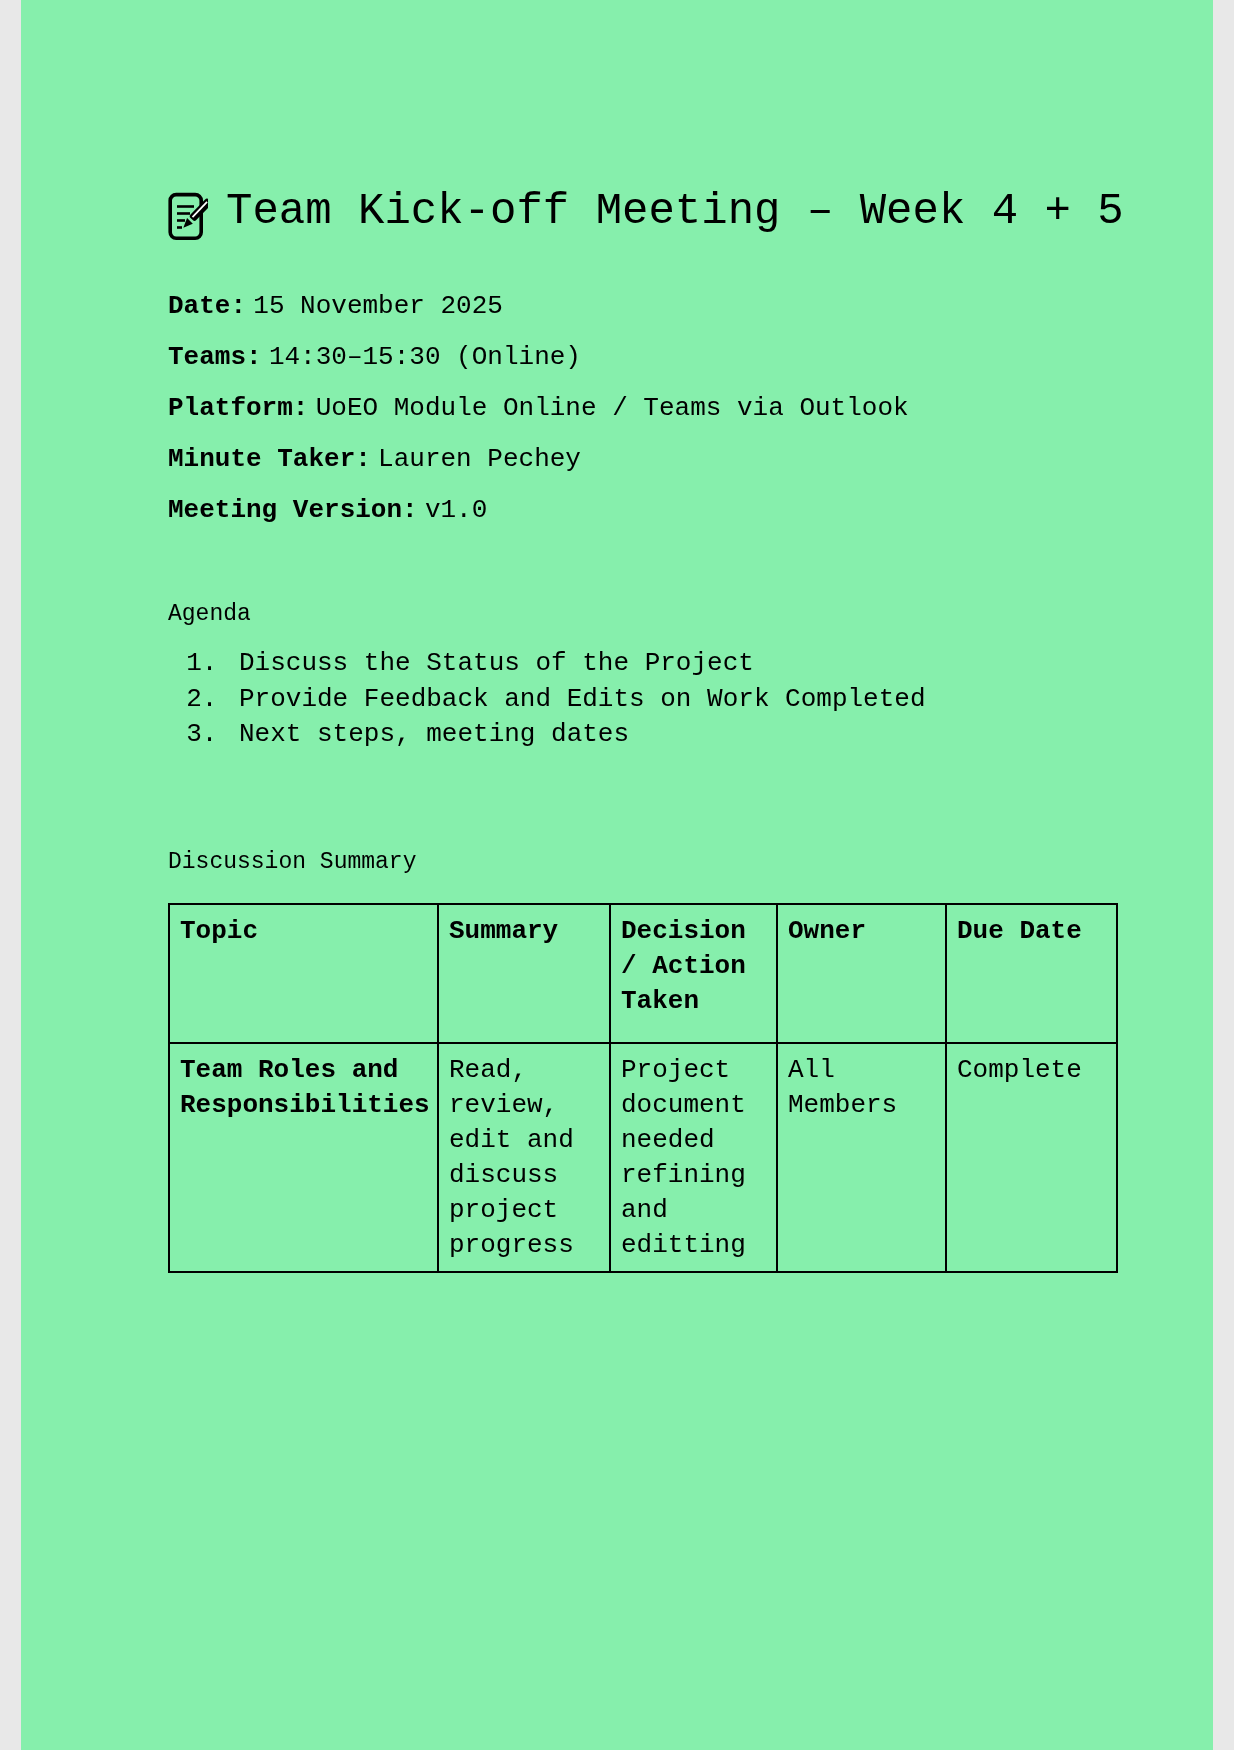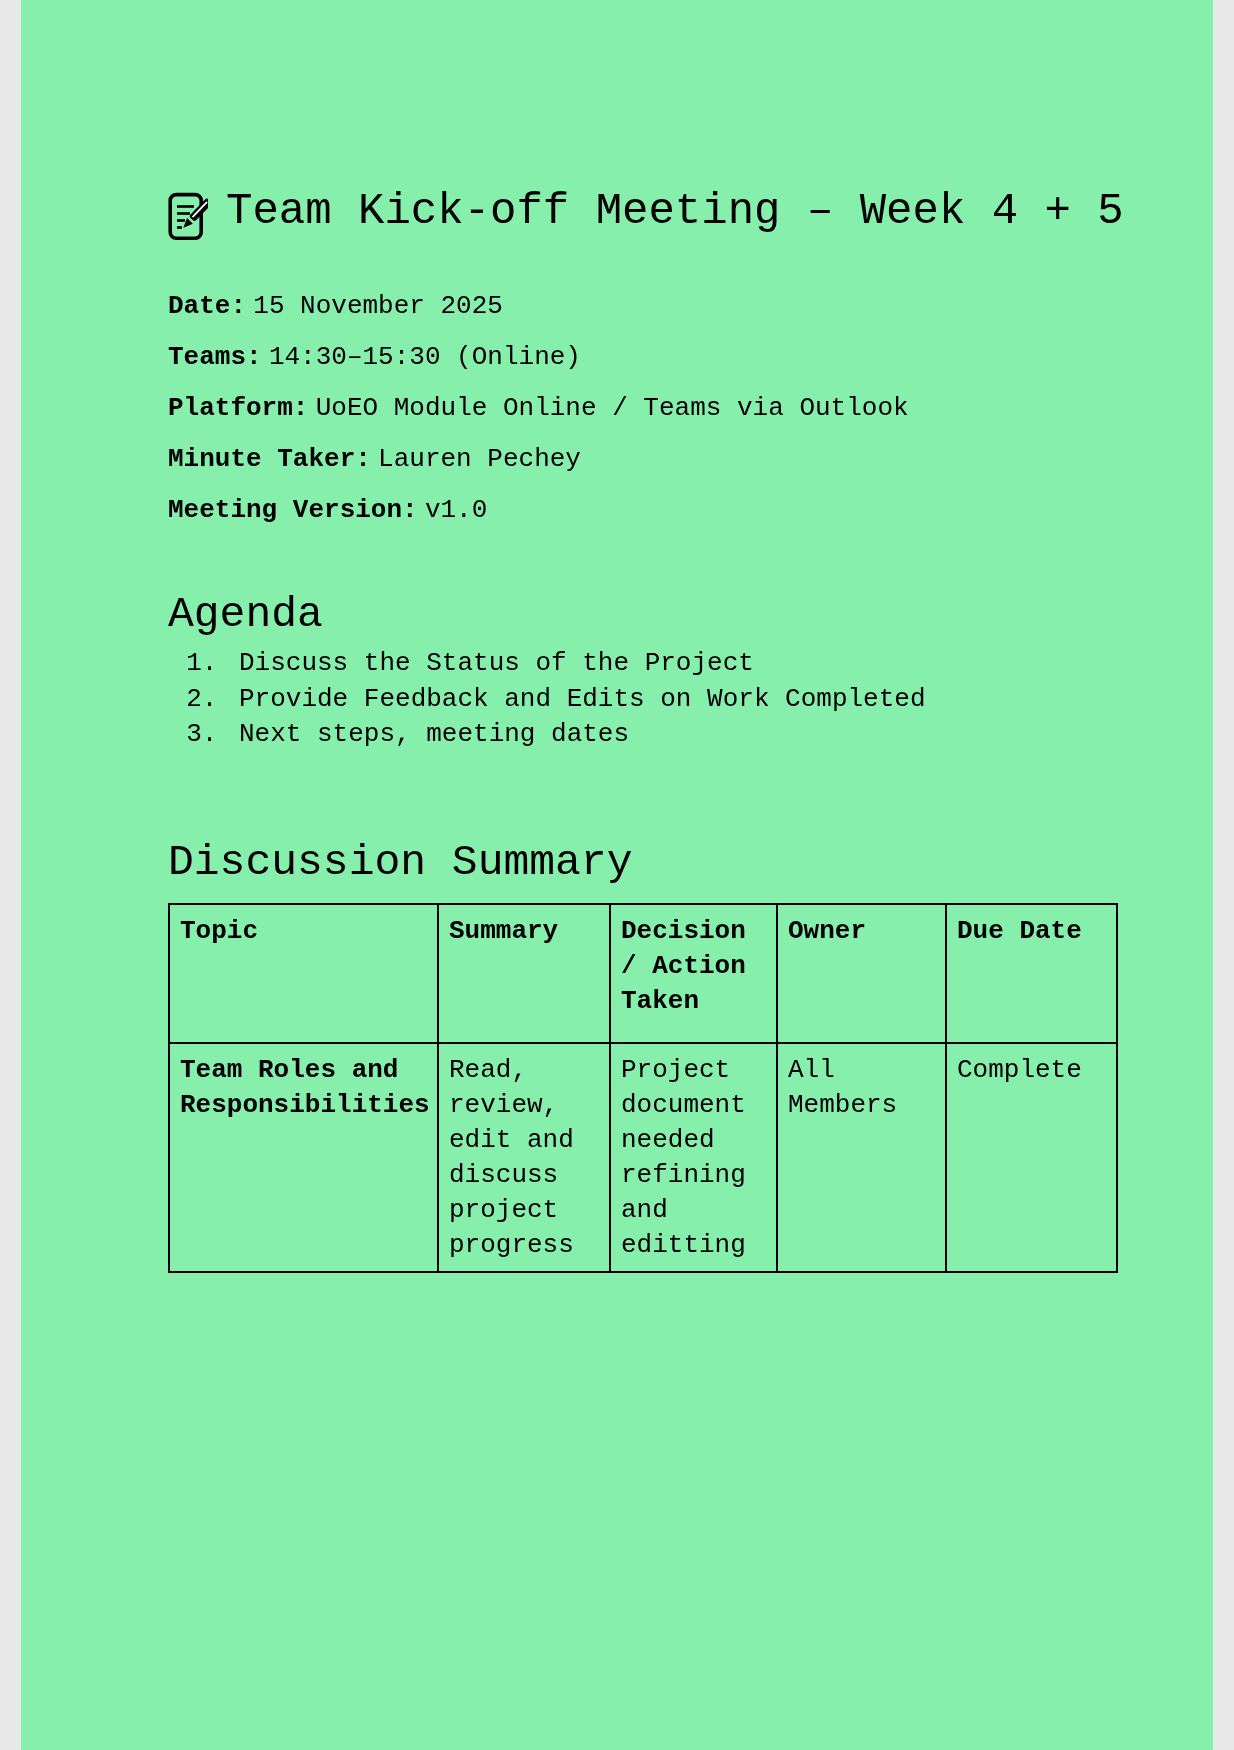--- a/index.html
+++ b/index.html
@@ -36,21 +36,21 @@
     left: 147px;
     font-size: 26px;
     line-height: 35px;
     margin-top: 27px;
   }
   .meta .meta-line { margin-bottom: 16px; }
   .meta .lbl { font-weight: 700; margin-right: 0.28em; }
   .h2 {
     position: absolute;
     left: 147px;
-    font-size: 43px;
+    font-size: 23px;
     font-weight: 400;
     line-height: 41px;
   }
   .h2.agenda-h { top: 594px; }
   .h2.discussion-h { top: 842px; }
   .agenda-list {
     position: absolute;
     top: 646px;
     left: 147px;
     font-size: 26px;

